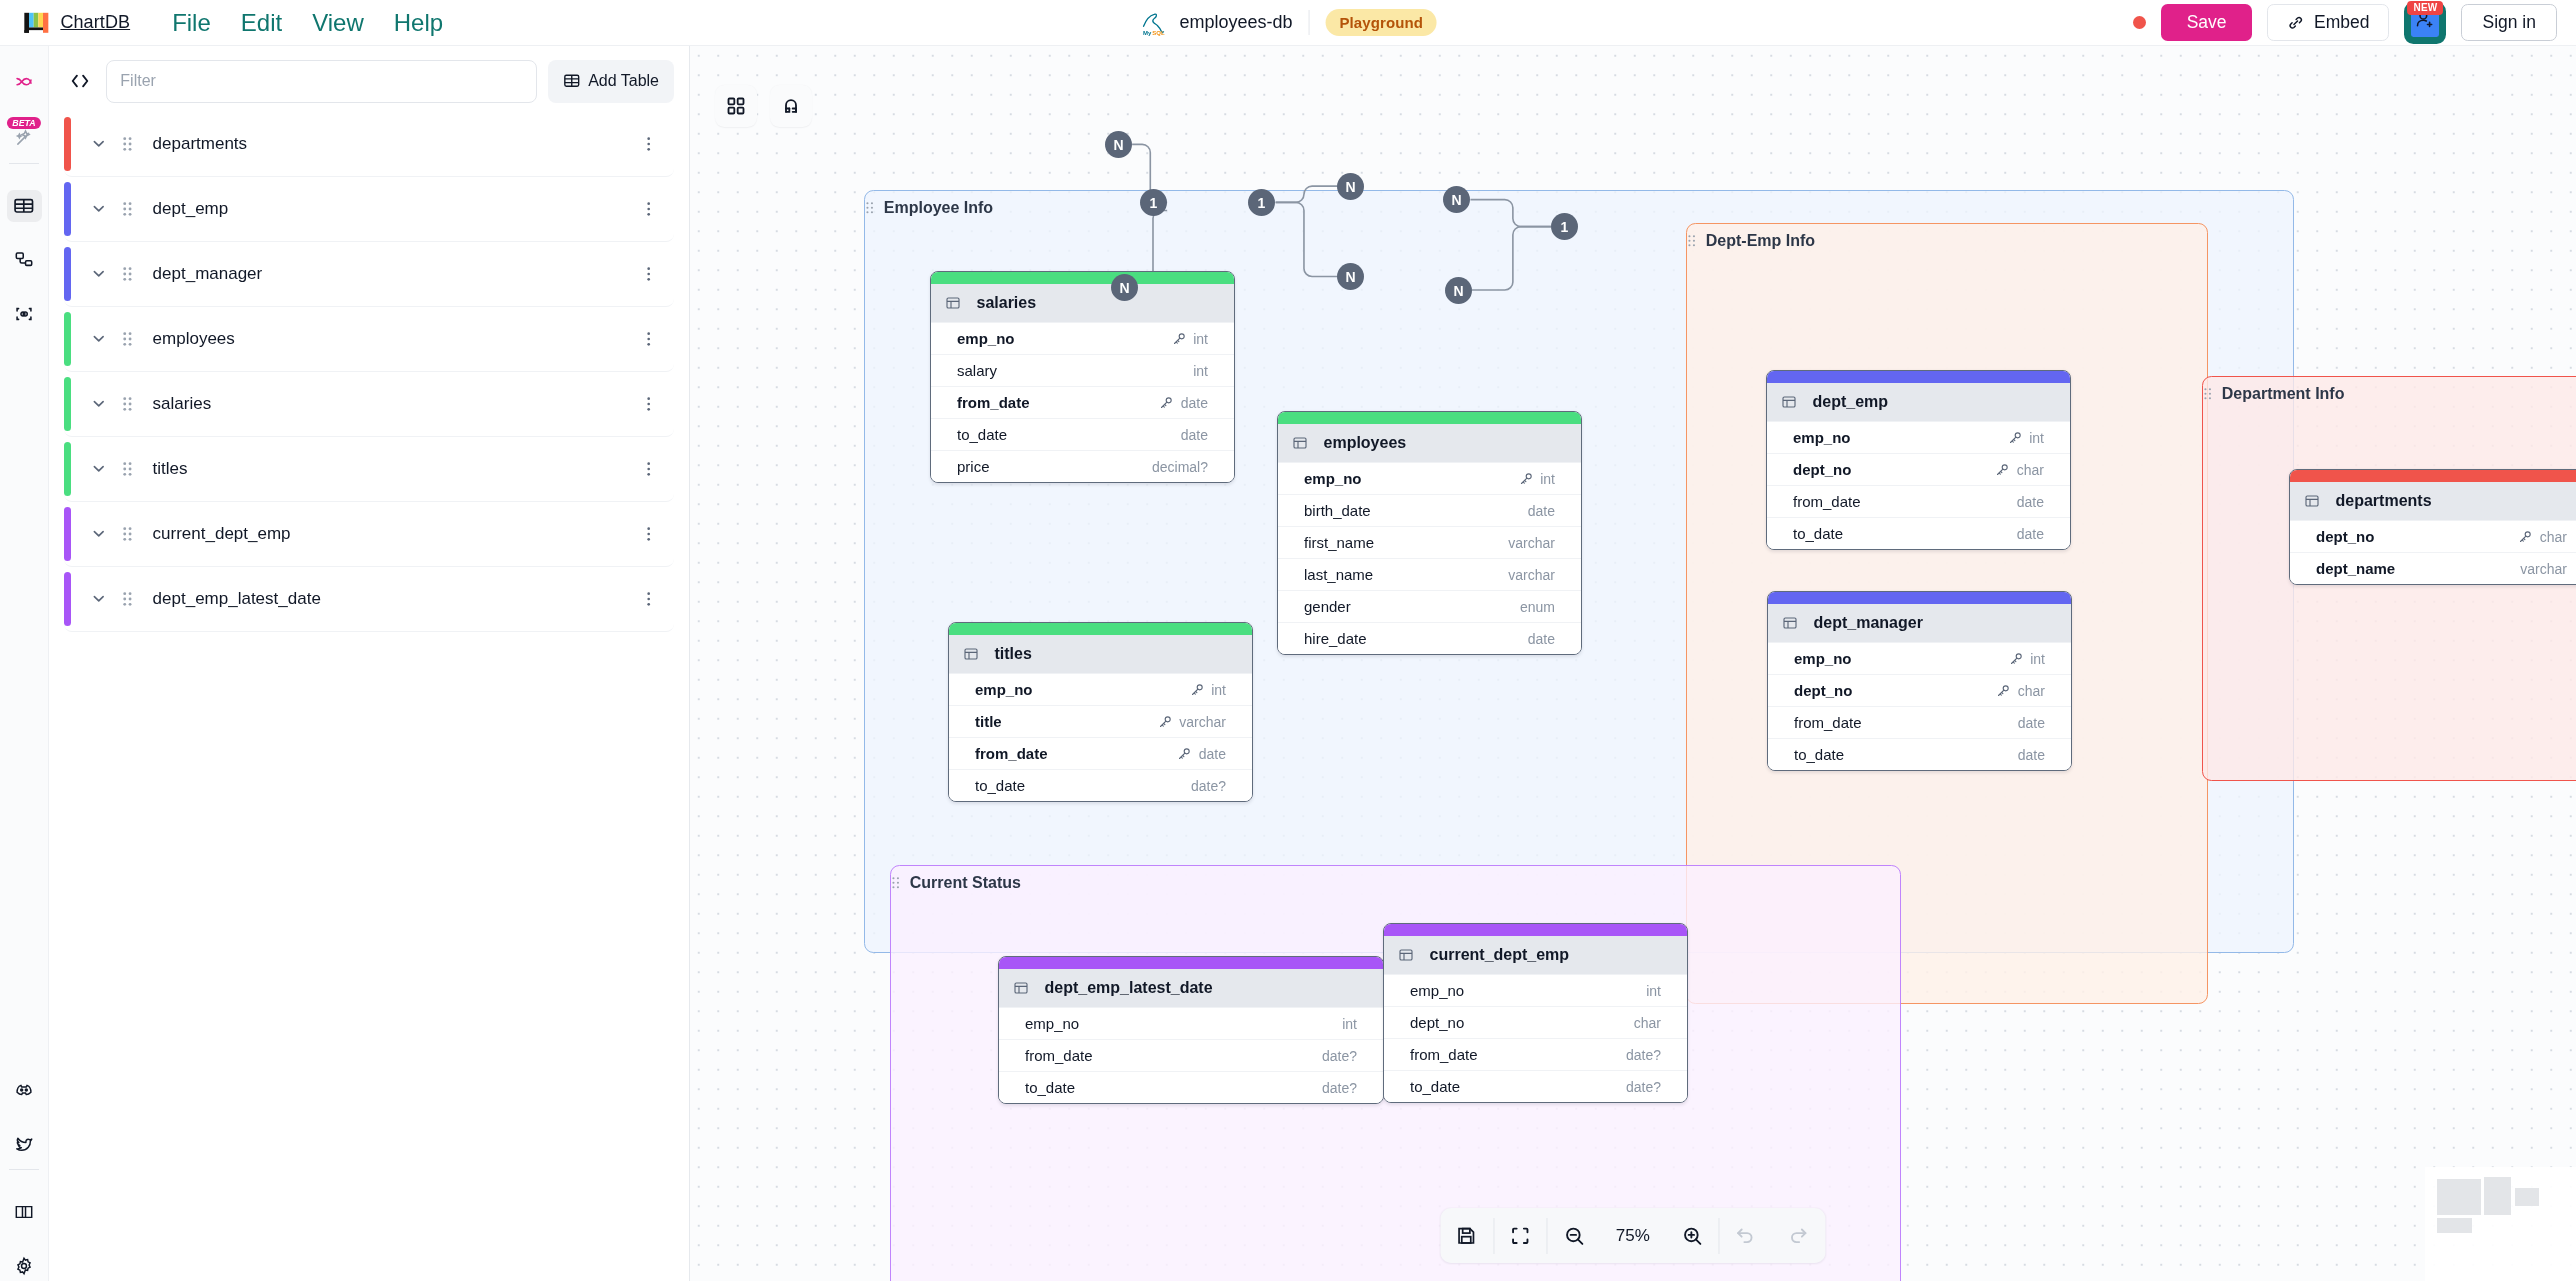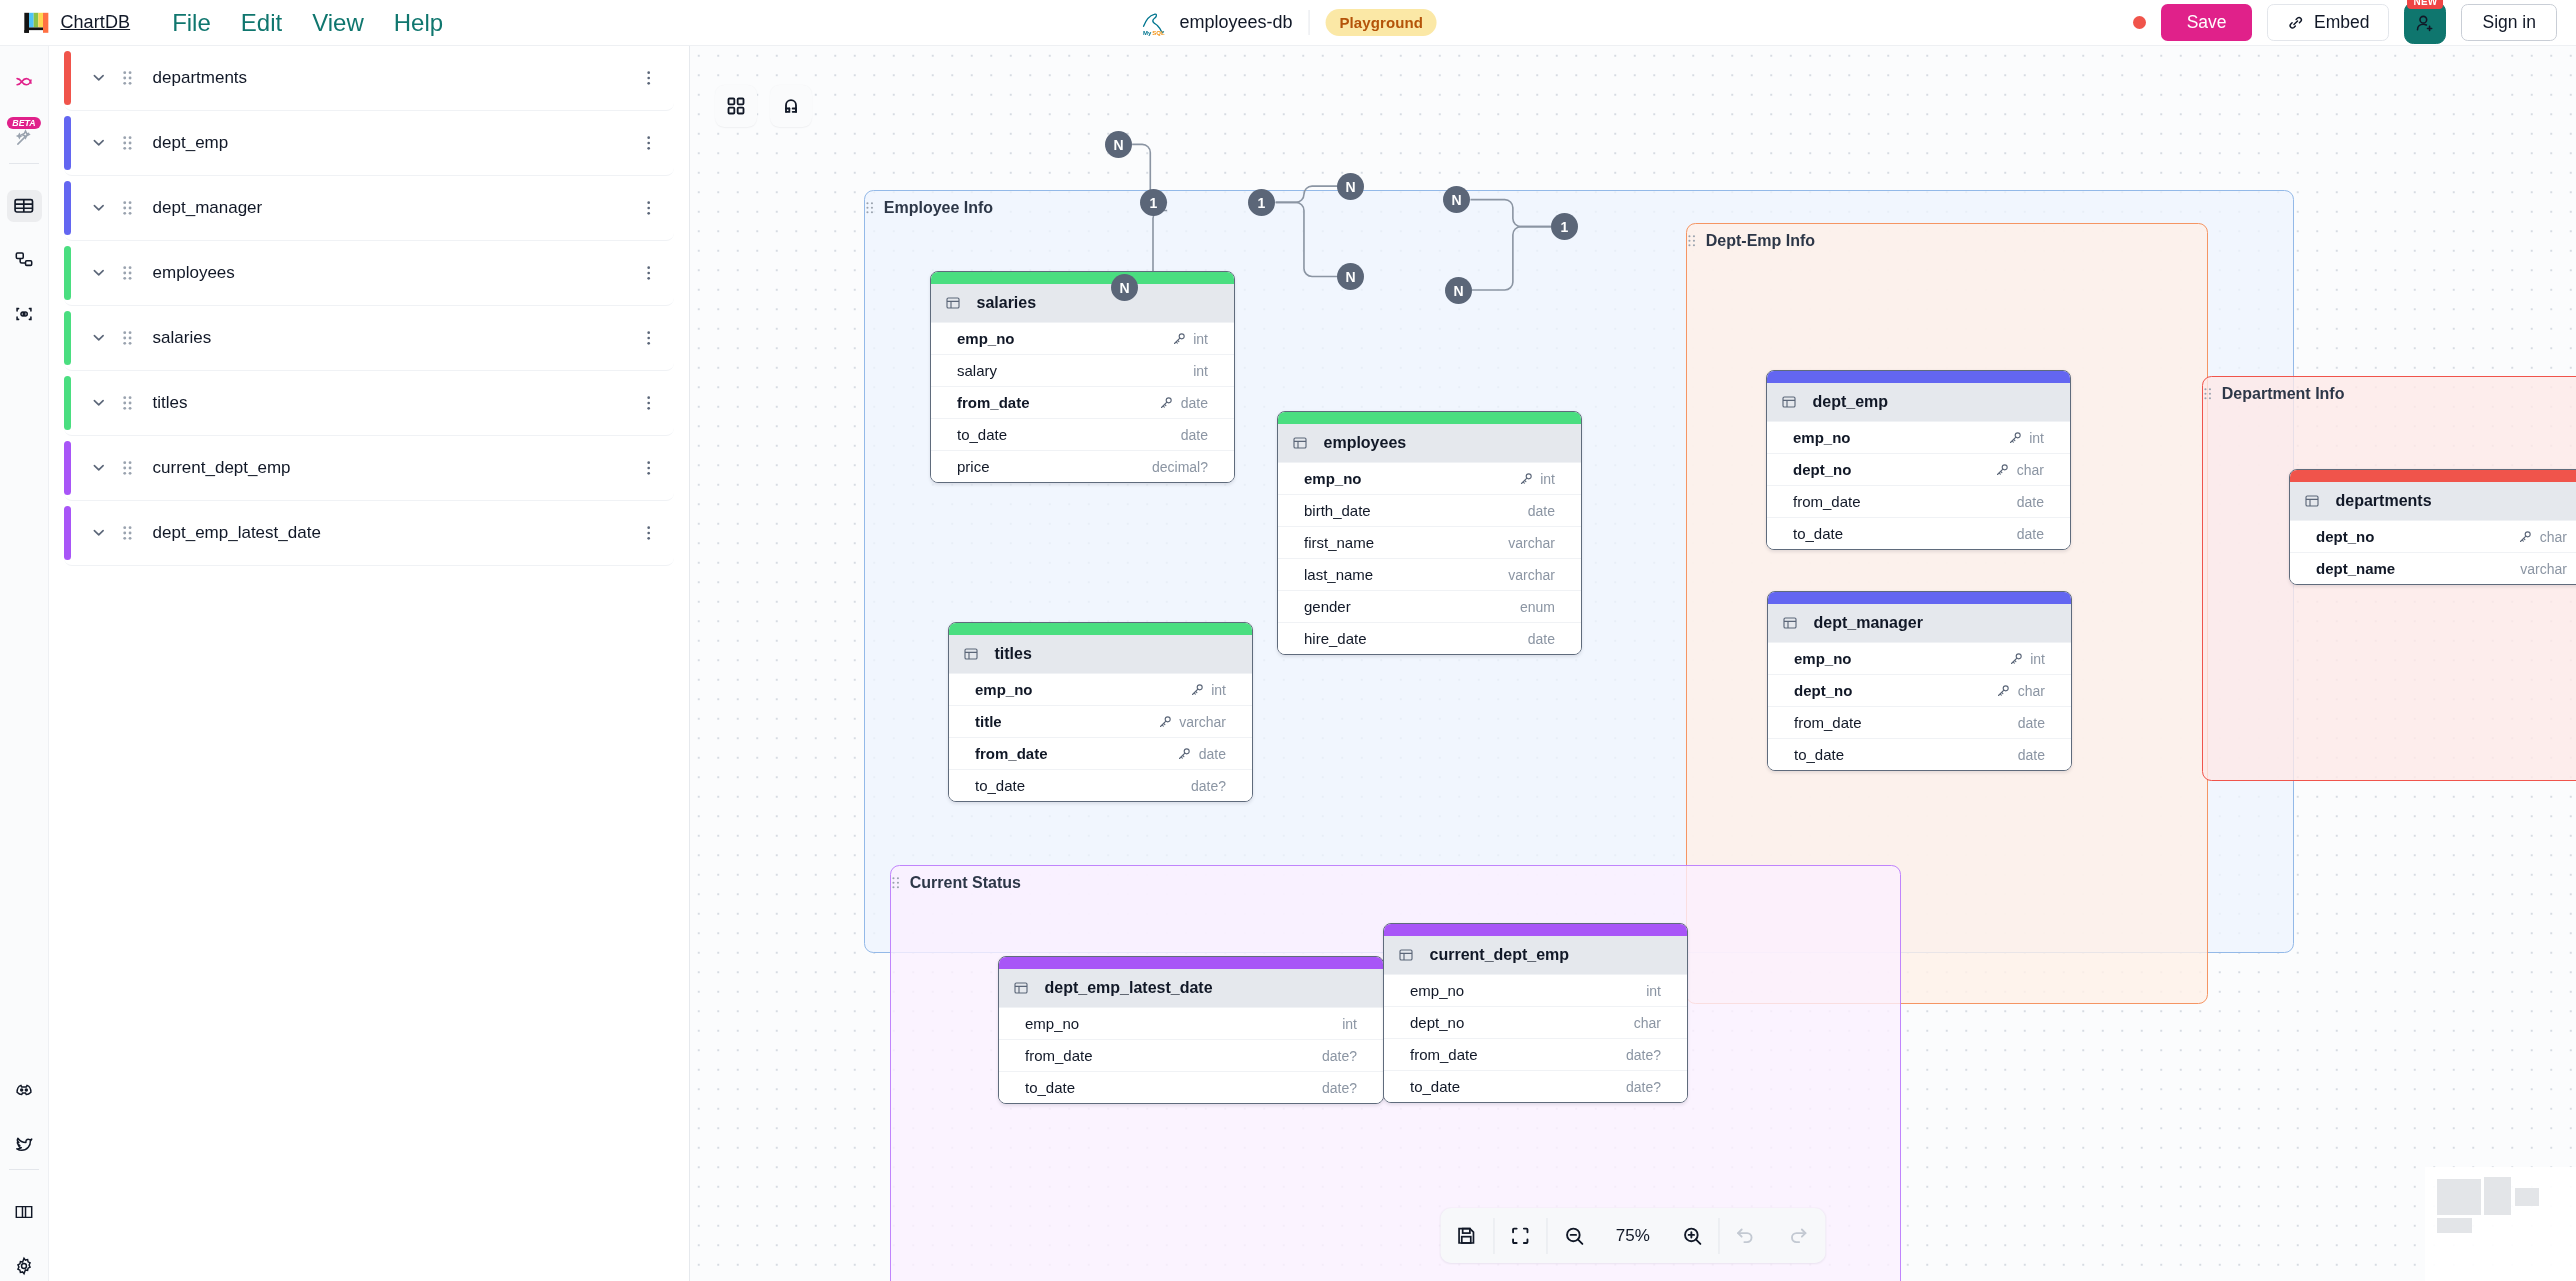--- a/index.html
+++ b/index.html
@@ -45,22 +45,22 @@
   .btn-save {
     background: #e0218a; color: #fff; font-size: 17.5px; font-weight: 500;
     padding: 8px 25.6px; border-radius: 6.7px; border: none; cursor: pointer;
   }
   .btn-embed {
     background: #fff; color: #111827; font-size: 17.5px; font-weight: 400;
     padding: 7.4px 19px; border-radius: 6.7px; border: 1px solid #e3e6eb;
     display: flex; align-items: center; gap: 9.4px; cursor: pointer;
   }
   .btn-userplus {
-    width: 42px; height: 42px; border-radius: 9.4px; border: 1px solid #0f766e;
-    background: #0f766e; display: flex; align-items: center; justify-content: center;
+    width: 42px; height: 42px; border-radius: 9.4px; border: 7px solid #0f766e;
+    background: #3b82f6; display: flex; align-items: flex-start; justify-content: center;
     position: relative; cursor: pointer;
   }
   .badge-new {
     position: absolute; top: -7.4px; left: 50%; transform: translateX(-50%);
     background: #ef4444; color: #fff; font-size: 10px; font-weight: 700;
     padding: 1.3px 6px; border-radius: 4px; letter-spacing: 0.2px;
   }
   .btn-signin {
     background: #fff; color: #111827; font-size: 17.5px;
     padding: 7.4px 20px; border-radius: 6.7px; border: 1px solid #c9ced6; cursor: pointer;
@@ -314,20 +314,38 @@
   </div>
   <div class="rail-btn">
     <svg viewBox="0 0 26 26" width="20" height="20" fill="none" stroke="#111827" stroke-width="1.9">
       <circle cx="13" cy="13" r="3.2"></circle>
       <path d="M13 3 l1.8 2.3 l2.9 -.6 l.6 2.9 l2.6 1.4 l-1.3 2.7 l1.3 2.7 l-2.6 1.4 l-.6 2.9 l-2.9 -.6 L13 23 l-1.8 -2.3 l-2.9 .6 l-.6 -2.9 l-2.6 -1.4 l1.3 -2.7 l-1.3 -2.7 l2.6 -1.4 l.6 -2.9 l2.9 .6 z"></path>
     </svg>
   </div>
 </div>
 
 <div class="sidebar">
+  <div class="sb-toolbar">
+    <div class="code-icon-btn">
+      <svg viewBox="0 0 26 26" width="20" height="20" fill="none" stroke="#111827" stroke-width="2.4" stroke-linecap="round" stroke-linejoin="round">
+        <path d="M9 6 L3.5 13 L9 20"></path>
+          <path d="M17 6 L22.5 13 L17 20"></path>
+      </svg>
+    </div>
+    <input class="filter-input" placeholder="Filter" style="">
+    <button class="btn-addtable">
+      <span>
+        <svg viewBox="0 0 24 24" width="17.5" height="17.5" fill="none" stroke="#111827" stroke-width="1.9">
+          <rect x="2.5" y="4.5" width="19" height="15" rx="2"></rect>
+          <path d="M2.5 9.5 h19 M2.5 14.5 h19 M12 4.5 v15"></path>
+        </svg>
+      </span>
+      <span>Add Table</span>
+    </button>
+  </div>
   <div class="table-list" id="table-list">
       <div class="table-row">
         <span class="row-color" style="background:#f0544b"></span>
         <span class="chev">
           <svg viewBox="0 0 24 24" width="17.5" height="17.5" fill="none" stroke="#5b6678" stroke-width="2.2" stroke-linecap="round" stroke-linejoin="round">
             <path d="M6 9 l6 6 l6 -6"></path>
           </svg>
         </span>
         <span class="grip">
           <svg viewBox="0 0 12 18" width="10.8" height="16" fill="#9aa3af">

